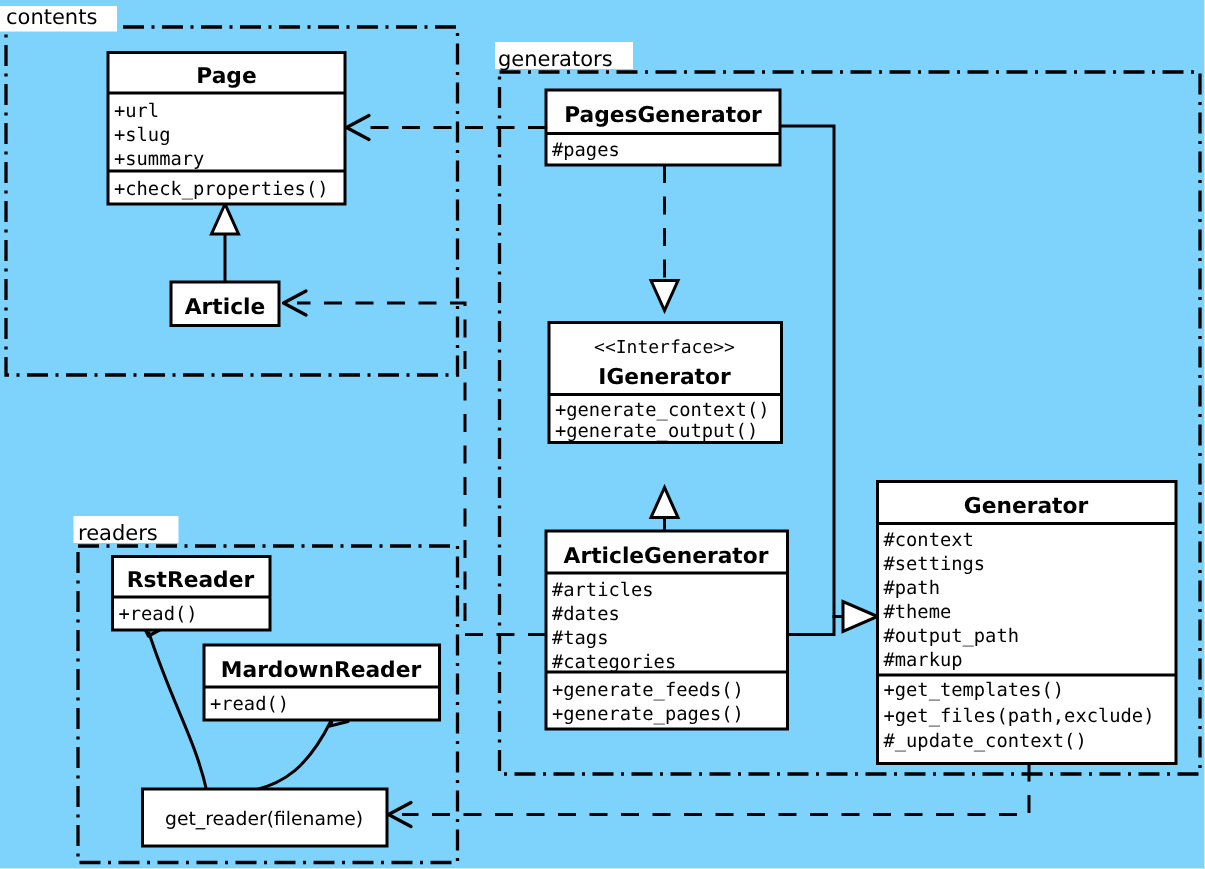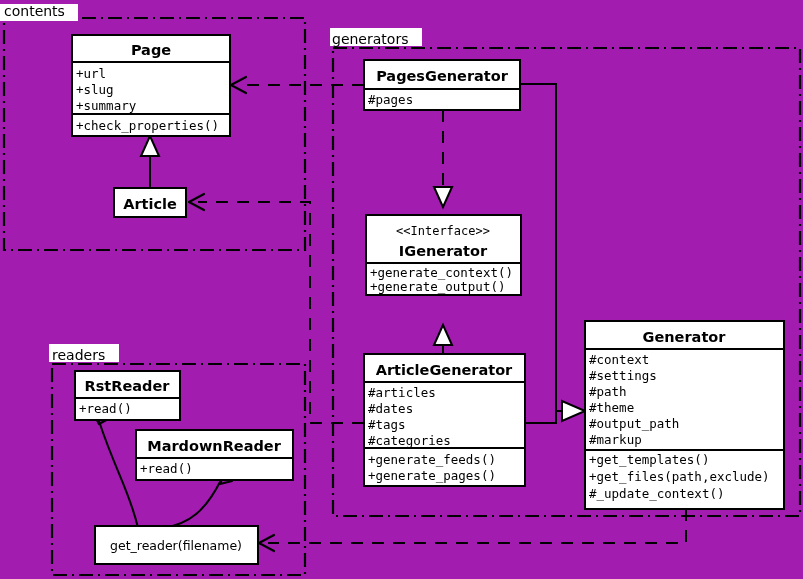--- a/index.html
+++ b/index.html
@@ -4,21 +4,21 @@
 <style>
   html, body {
     margin: 0;
     padding: 0;
     background: #ffffff;
   }
   #diagram-root {
     position: relative;
     width: 803px;
     height: 579px;
-    background: #a21caf;
+    background: #7dd3fc;
     font-family: "DejaVu Sans", sans-serif;
     overflow: hidden;
   }
   svg { display: block; }
   .pkg-label {
     font-family: "DejaVu Sans", sans-serif;
     font-size: 14px;
     fill: #000000;
   }
   .cls-name {

